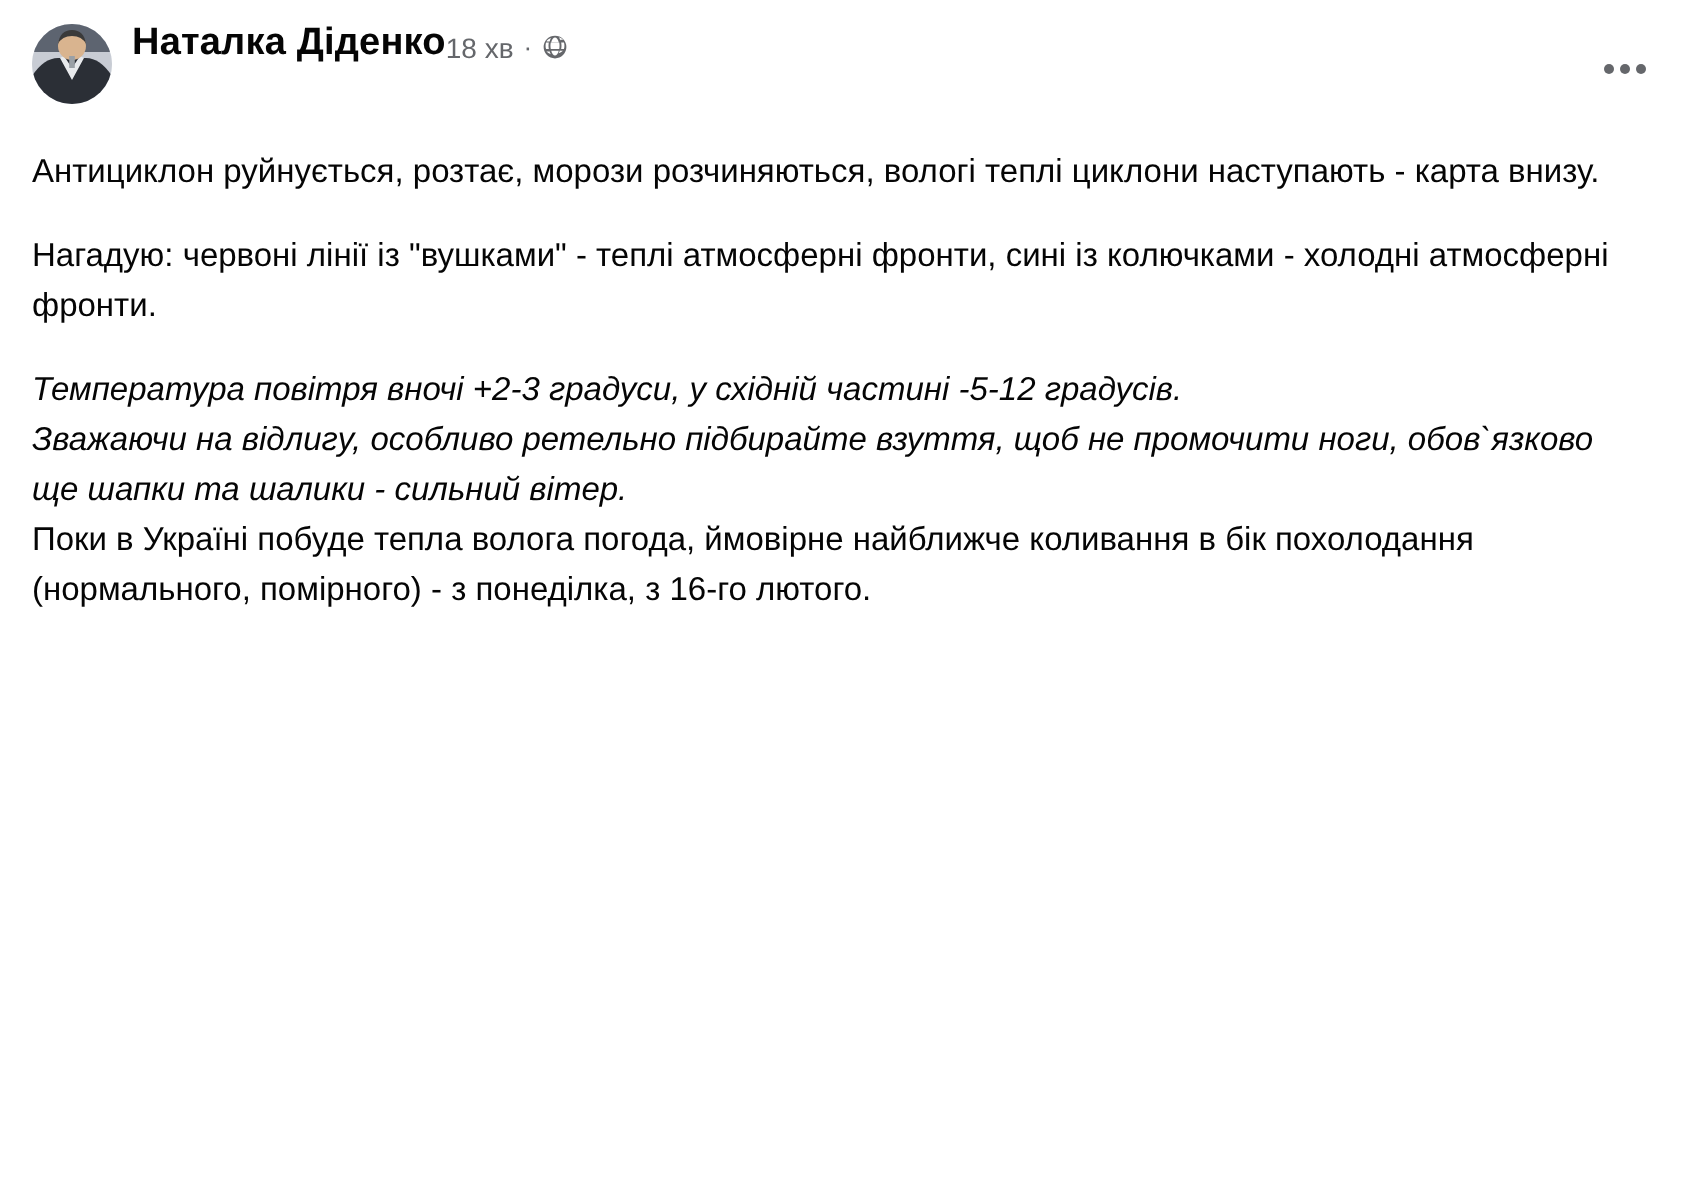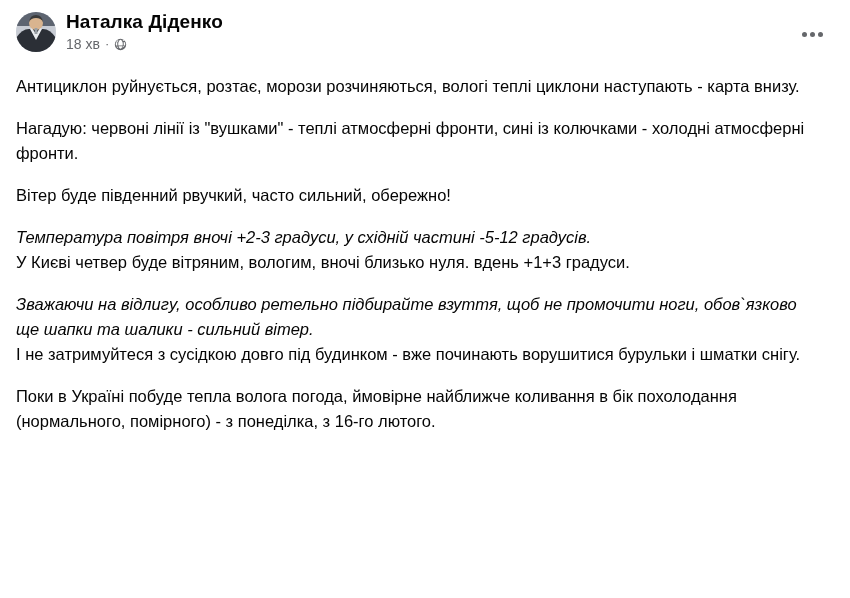--- a/index.html
+++ b/index.html
@@ -33,21 +33,21 @@
     overflow: hidden;
     flex: 0 0 40px;
     margin-top: 2px;
     background: #dfe3e8;
     position: relative;
   }
   .avatar svg { display: block; }
   .author-block {
     margin-left: 10px;
     display: flex;
-    flex-direction: column;
+    flex-direction: row;
     justify-content: center;
     padding-top: 1px;
   }
   .author-name {
     font-size: 19px;
     font-weight: bold;
     color: #050505;
     line-height: 22px;
     letter-spacing: 0.1px;
   }
@@ -141,21 +141,18 @@
     <div class="menu-dots">
       <span class="dot"></span>
       <span class="dot"></span>
       <span class="dot"></span>
     </div>
   </div>
 
   <div class="post-body">
     <p class="para">Антициклон руйнується, розтає, морози розчиняються, вологі теплі циклони наступають - карта внизу.</p>
     <p class="para">Нагадую: червоні лінії із "вушками" - теплі атмосферні фронти, сині із колючками - холодні атмосферні фронти.</p>
-    <p class="para">Вітер буде південний рвучкий, часто сильний, обережно!</p>
     <p class="para tight">Температура повітря вночі +2-3 градуси, у східній частині -5-12 градусів.</p>
-    <p class="para">У Києві четвер буде вітряним, вологим, вночі близько нуля. вдень +1+3 градуси.</p>
     <p class="para tight">Зважаючи на відлигу, особливо ретельно підбирайте взуття, щоб не промочити ноги, обов`язково ще шапки та шалики - сильний вітер.</p>
-    <p class="para">І не затримуйтеся з сусідкою довго під будинком - вже починають ворушитися бурульки і шматки снігу.</p>
     <p class="para">Поки в Україні побуде тепла волога погода, ймовірне найближче коливання в бік похолодання (нормального, помірного) - з понеділка, з 16-го лютого.</p>
   </div>
 
 </div>
 
 </body></html>

